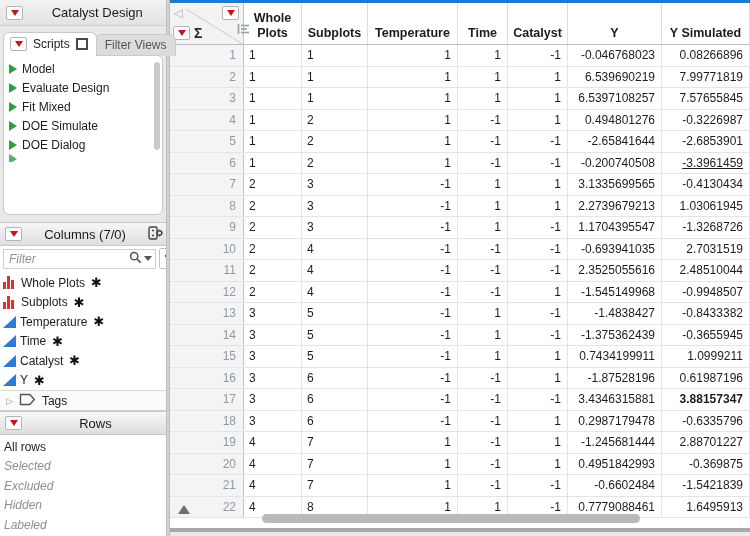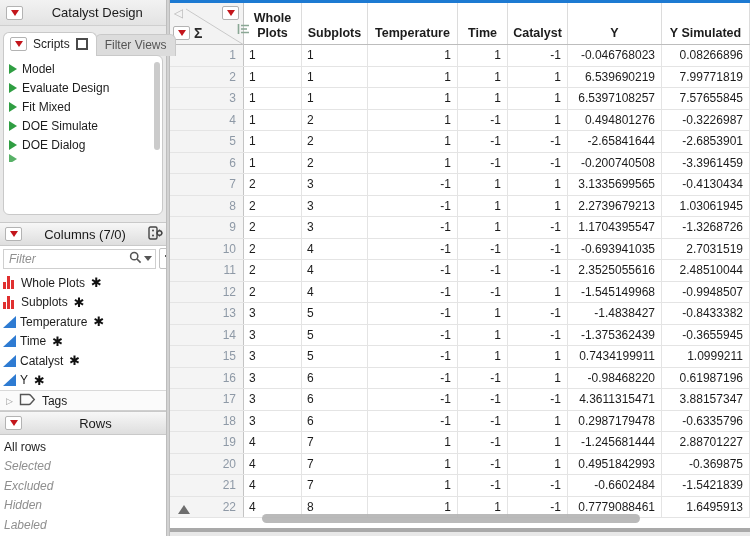--- a/index.html
+++ b/index.html
@@ -353,21 +353,21 @@
             <div class="cell ar" style="width: 88px; flex: 0 0 88px;">-2.6853901</div>
           </div>
           <div class="trow">
             <div class="cell rownum">6</div>
             <div class="cell al" style="width: 58px; flex: 0 0 58px;">1</div>
             <div class="cell al" style="width: 66px; flex: 0 0 66px;">2</div>
             <div class="cell ar" style="width: 90px; flex: 0 0 90px;">1</div>
             <div class="cell ar" style="width: 50px; flex: 0 0 50px;">-1</div>
             <div class="cell ar" style="width: 60px; flex: 0 0 60px;">-1</div>
             <div class="cell ar" style="width: 94px; flex: 0 0 94px;">-0.200740508</div>
-            <div class="cell ar" style="width: 88px; flex: 0 0 88px;">-3.3961459</div>
+            <div class="cell ar" style="width: 88px; flex: 0 0 88px; text-decoration: underline;">-3.3961459</div>
           </div>
           <div class="trow">
             <div class="cell rownum">7</div>
             <div class="cell al" style="width: 58px; flex: 0 0 58px;">2</div>
             <div class="cell al" style="width: 66px; flex: 0 0 66px;">3</div>
             <div class="cell ar" style="width: 90px; flex: 0 0 90px;">-1</div>
             <div class="cell ar" style="width: 50px; flex: 0 0 50px;">1</div>
             <div class="cell ar" style="width: 60px; flex: 0 0 60px;">1</div>
             <div class="cell ar" style="width: 94px; flex: 0 0 94px;">3.1335699565</div>
             <div class="cell ar" style="width: 88px; flex: 0 0 88px;">-0.4130434</div>
@@ -452,32 +452,32 @@
             <div class="cell ar" style="width: 94px; flex: 0 0 94px;">0.7434199911</div>
             <div class="cell ar" style="width: 88px; flex: 0 0 88px;">1.0999211</div>
           </div>
           <div class="trow">
             <div class="cell rownum">16</div>
             <div class="cell al" style="width: 58px; flex: 0 0 58px;">3</div>
             <div class="cell al" style="width: 66px; flex: 0 0 66px;">6</div>
             <div class="cell ar" style="width: 90px; flex: 0 0 90px;">-1</div>
             <div class="cell ar" style="width: 50px; flex: 0 0 50px;">-1</div>
             <div class="cell ar" style="width: 60px; flex: 0 0 60px;">1</div>
-            <div class="cell ar" style="width: 94px; flex: 0 0 94px;">-0.98468220</div>
+            <div class="cell ar" style="width: 94px; flex: 0 0 94px;">-1.87528196</div>
             <div class="cell ar" style="width: 88px; flex: 0 0 88px;">0.61987196</div>
           </div>
           <div class="trow">
             <div class="cell rownum">17</div>
             <div class="cell al" style="width: 58px; flex: 0 0 58px;">3</div>
             <div class="cell al" style="width: 66px; flex: 0 0 66px;">6</div>
             <div class="cell ar" style="width: 90px; flex: 0 0 90px;">-1</div>
             <div class="cell ar" style="width: 50px; flex: 0 0 50px;">-1</div>
             <div class="cell ar" style="width: 60px; flex: 0 0 60px;">-1</div>
-            <div class="cell ar" style="width: 94px; flex: 0 0 94px;">4.3611315471</div>
-            <div class="cell ar" style="width: 88px; flex: 0 0 88px;">3.88157347</div>
+            <div class="cell ar" style="width: 94px; flex: 0 0 94px;">3.4346315881</div>
+            <div class="cell ar" style="width: 88px; flex: 0 0 88px; font-weight: bold;">3.88157347</div>
           </div>
           <div class="trow">
             <div class="cell rownum">18</div>
             <div class="cell al" style="width: 58px; flex: 0 0 58px;">3</div>
             <div class="cell al" style="width: 66px; flex: 0 0 66px;">6</div>
             <div class="cell ar" style="width: 90px; flex: 0 0 90px;">-1</div>
             <div class="cell ar" style="width: 50px; flex: 0 0 50px;">-1</div>
             <div class="cell ar" style="width: 60px; flex: 0 0 60px;">1</div>
             <div class="cell ar" style="width: 94px; flex: 0 0 94px;">0.2987179478</div>
             <div class="cell ar" style="width: 88px; flex: 0 0 88px;">-0.6335796</div>

